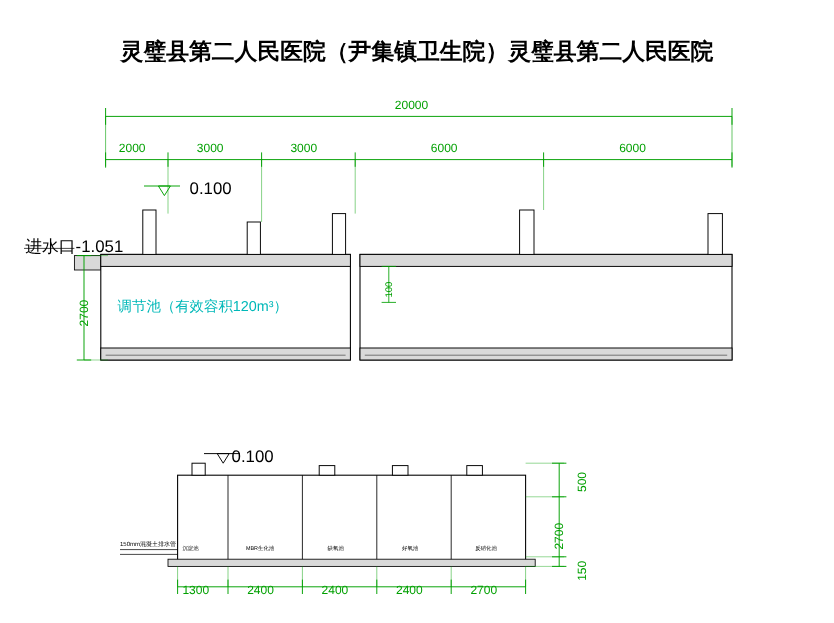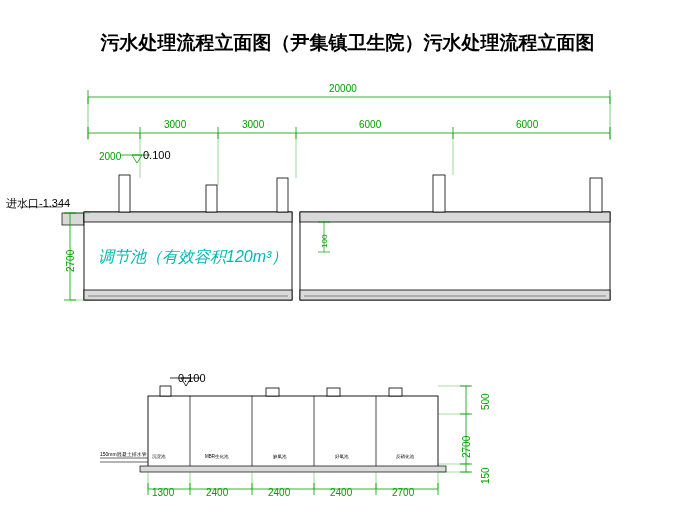--- a/index.html
+++ b/index.html
@@ -42,43 +42,43 @@
   .dim-lbl {
     color: #00a000;
     font-size: 10px;
   }
   .dim-lbl-sm {
     color: #00a000;
     font-size: 8px;
   }
   .blk-lbl {
     color: #000000;
-    font-size: 11px;
+    font-size: 14px;
+    margin-left: 15px;
   }
   .cyan-lbl {
     color: #00b8b8;
-    font-size: 16px;
-    font-style: italic;
+    font-size: 12px;
   }
   .tiny-lbl {
     color: #000000;
     font-size: 4.5px;
   }
   .vert {
     transform-origin: left top;
     transform: rotate(-90deg);
   }
   svg { display: block; }
 </style>
 </head>
 <body>
 
 <div id="stage">
 
-  <div class="title">污水处理流程立面图（尹集镇卫生院）污水处理流程立面图</div>
+  <div class="title">灵璧县第二人民医院（尹集镇卫生院）灵璧县第二人民医院</div>
 
   <svg width="695" height="519" style="position:absolute;left:0;top:0;">
 
     <line x1="88" y1="97" x2="610" y2="97" stroke="#00a000" stroke-width="0.8"></line>
     <line x1="88" y1="90" x2="88" y2="104" stroke="#00a000" stroke-width="0.8"></line>
     <line x1="610" y1="90" x2="610" y2="104" stroke="#00a000" stroke-width="0.8"></line>
 
     <line x1="88" y1="97" x2="88" y2="140" stroke="#00a000" stroke-width="0.5"></line>
     <line x1="610" y1="97" x2="610" y2="140" stroke="#00a000" stroke-width="0.5"></line>
 
@@ -124,28 +124,28 @@
     <line x1="324" y1="222" x2="324" y2="252" stroke="#00a000" stroke-width="0.7"></line>
 
     <line x1="70" y1="213" x2="70" y2="300" stroke="#00a000" stroke-width="0.8"></line>
     <line x1="64" y1="213" x2="76" y2="213" stroke="#00a000" stroke-width="0.8"></line>
     <line x1="64" y1="300" x2="76" y2="300" stroke="#00a000" stroke-width="0.8"></line>
     <line x1="70" y1="213" x2="90" y2="213" stroke="#00a000" stroke-width="0.35"></line>
     <line x1="70" y1="300" x2="90" y2="300" stroke="#00a000" stroke-width="0.35"></line>
   </svg>
 
   <div class="lbl dim-lbl" style="left:329px;top:84px;text-align:right;">20000</div>
-  <div class="lbl dim-lbl" style="left:99px;top:120px;margin-top:32px;">2000</div>
+  <div class="lbl dim-lbl" style="left:99px;top:120px;">2000</div>
   <div class="lbl dim-lbl" style="left:164px;top:120px;">3000</div>
   <div class="lbl dim-lbl" style="left:242px;top:120px;">3000</div>
   <div class="lbl dim-lbl" style="left:359px;top:120px;">6000</div>
   <div class="lbl dim-lbl" style="left:516px;top:120px;">6000</div>
 
   <div class="lbl blk-lbl" style="left:143px;top:150px;">0.100</div>
-  <div class="lbl blk-lbl" style="left:6px;top:198px;">进水口-1.344</div>
+  <div class="lbl blk-lbl" style="left:6px;top:198px;">进水口-1.051</div>
 
   <div class="lbl dim-lbl vert" style="left:66px;top:272px;">2700</div>
   <div class="lbl dim-lbl-sm vert" style="left:321px;top:248px;">100</div>
 
   <div class="lbl cyan-lbl" style="left:98px;top:249px;">调节池（有效容积120m³）</div>
 
   <svg width="695" height="519" style="position:absolute;left:0;top:0;">
 
     <polygon points="181,378 191,378 186,386 " fill="none" stroke="#000000" stroke-width="0.8"></polygon>
     <line x1="170" y1="378" x2="200" y2="378" stroke="#000000" stroke-width="0.8"></line>

